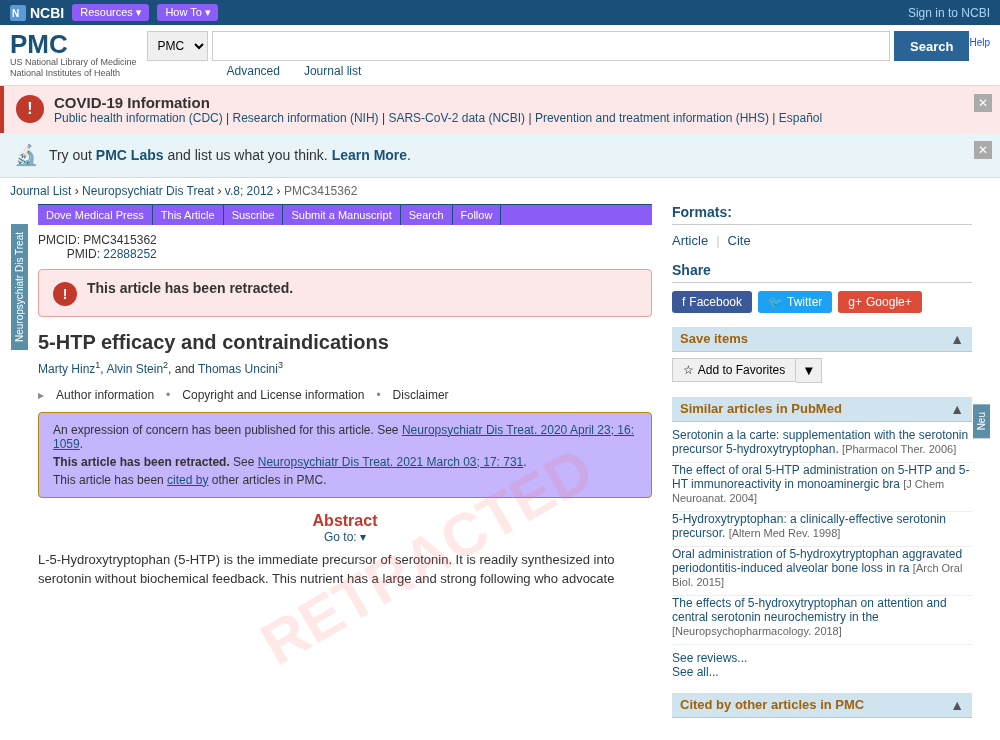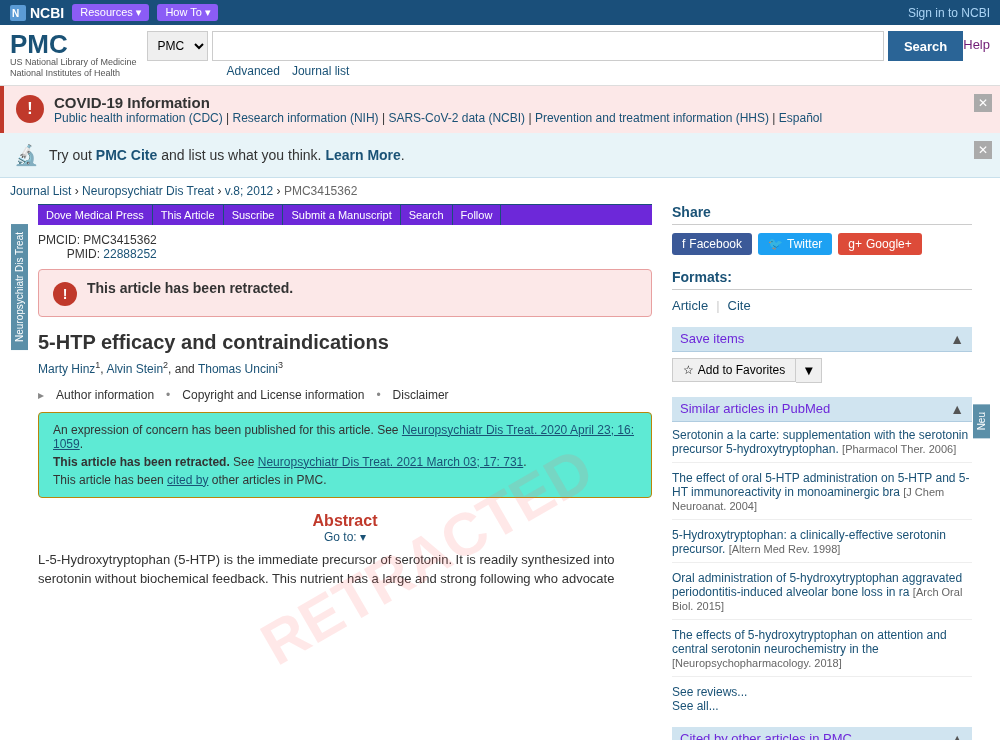--- a/index.html
+++ b/index.html
@@ -80,26 +80,26 @@
       color: #fff;
       border: none;
       padding: 0 16px;
       height: 30px;
       cursor: pointer;
       font-size: 13px;
       font-weight: bold;
     }
     .search-links {
       display: flex;
-      gap: 12px;
+      gap: 24px;
       margin-top: 3px;
       margin-left: 80px;
     }
     .search-links a { color: #1a5276; font-size: 12px; text-decoration: none; }
-    .header-help { margin-left: auto; color: #701a75; font-size: 13px; text-decoration: none; align-self: flex-start; padding-top: 6px; }
+    .header-help { margin-left: auto; color: #1d4ed8; font-size: 10px; text-decoration: none; align-self: flex-start; padding-top: 6px; }
 
     
     .covid-banner {
       background: #fce8e8;
       border-left: 4px solid #c0392b;
       padding: 8px 12px;
       display: flex;
       align-items: center;
       gap: 10px;
       position: relative;
@@ -225,21 +225,21 @@
       flex-direction: column;
     }
     .dove-name { font-size: 22px; font-weight: bold; font-style: italic; }
     .dove-sub { font-size: 9px; color: #aaccdd; }
     .journal-title-text {
       font-size: 14px;
       font-weight: bold;
       text-align: right;
     }
     .journal-nav {
-      background: #6d28d9;
+      background: #8b5cf6;
       display: flex;
       gap: 0;
       border-top: 1px solid #1a4f7a;
     }
     .journal-nav a {
       color: #fff;
       font-size: 11px;
       padding: 4px 8px;
       text-decoration: none;
       border-right: 1px solid #1a4f7a;
@@ -300,21 +300,21 @@
     .info-links a { color: #333; text-decoration: none; }
     .info-links span { color: #888; }
 
     
     .concern-box {
       border: 1px solid #b8860b;
       border-radius: 4px;
       padding: 10px 14px;
       margin-bottom: 10px;
       font-size: 12px;
-      background: #5eead4;
+      background: #c4b5fd;
     }
     .concern-box .bold { font-weight: bold; }
     .concern-box a { color: #1a5276; }
 
     
     .abstract-header {
       display: flex;
       justify-content: space-between;
       align-items: center;
       margin-top: 14px;
@@ -404,21 +404,21 @@
     .fav-dropdown {
       background: #f0f0f0;
       border: 1px solid #ccc;
       border-left: none;
       padding: 4px 6px;
       cursor: pointer;
     }
 
     
     .similar-articles-list { font-size: 12px; }
-    .similar-item { margin-bottom: 8px; border-bottom: 1px solid #eee; padding-bottom: 6px; }
+    .similar-item { margin-bottom: 0; border-bottom: 1px solid #eee; padding-bottom: 6px; }
     .similar-item a { color: #1a5276; text-decoration: none; font-size: 12px; }
     .similar-item .journal-ref { color: #666; font-size: 11px; }
     .see-links { margin-top: 6px; }
     .see-links a { color: #1a5276; font-size: 12px; text-decoration: none; display: block; }
 
     
     .cited-section { margin-top: 14px; }
 
     
     .side-tab-right {
@@ -434,21 +434,21 @@
 
     .section-header-bar {
       display: flex;
       justify-content: space-between;
       align-items: center;
       background: #d0e4f0;
       padding: 4px 8px;
       border-bottom: 1px solid #b0cce0;
       margin-bottom: 6px;
     }
-    .section-header-bar .title { font-weight: normal; font-size: 13px; color: #6d28d9; }
+    .section-header-bar .title { font-weight: bold; font-size: 13px; color: #a16207; }
     .collapse-arrow { cursor: pointer; background: none; border: none; font-size: 14px; color: #555; }
   </style>
 </head>
 <body>
 
 <div class="top-nav">
   <span style="display:flex;align-items:center;gap:4px;">
     <svg width="16" height="16" viewBox="0 0 16 16">
         <rect width="16" height="16" fill="#5b9bd5" rx="2"></rect>
         <text x="2" y="12" font-size="10" fill="white" font-weight="bold">N</text>
@@ -499,21 +499,21 @@
       <a href="#">Prevention and treatment information (HHS)</a> |
       <a href="#">Español</a>
     </div>
   </div>
   <button class="covid-close">✕</button>
 </div>
 
 <div class="labs-banner">
   <span class="labs-icon">🔬</span>
   <div class="labs-text">
-    <span>Try out </span><a href="#">PMC Cite</a><span> and list us what you think. </span><a href="#" class="labs-learn">Learn More</a><span>.</span>
+    <span>Try out </span><a href="#">PMC Labs</a><span> and list us what you think. </span><a href="#" class="labs-learn">Learn More</a><span>.</span>
   </div>
   <button class="labs-close">✕</button>
 </div>
 
 <div class="breadcrumb">
   <a href="#">Journal List</a> ›
   <a href="#">Neuropsychiatr Dis Treat</a> ›
   <a href="#">v.8; 2012</a> ›
   <span>PMC3415362</span>
 </div>
@@ -587,45 +587,45 @@
         <div class="abstract-title">Abstract</div>
         <div class="goto-link">
           <span>Go to:</span> ▾
         </div>
       </div>
       <div class="abstract-text">L-5-Hydroxytryptophan (5-HTP) is the immediate precursor of serotonin. It is readily synthesized into serotonin without biochemical feedback. This nutrient has a large and strong following who advocate</div>
     </div>
   </div>
 
   <div class="right-sidebar">
+
+    <div class="sidebar-section">
+      <div class="sidebar-title">Formats:</div>
+      <div class="format-row">
+        <a href="#">Article</a>
+        <span class="format-sep">|</span>
+        <a href="#">Cite</a>
+      </div>
+    </div>
 
     <div class="sidebar-section">
       <div class="sidebar-title">Share</div>
       <div class="share-buttons">
         <a href="#" class="share-btn share-facebook">
           <span>f</span>
           <span>Facebook</span>
         </a>
         <a href="#" class="share-btn share-twitter">
           <span>🐦</span>
           <span>Twitter</span>
         </a>
         <a href="#" class="share-btn share-google">
           <span>g+</span>
           <span>Google+</span>
         </a>
-      </div>
-    </div>
-
-    <div class="sidebar-section">
-      <div class="sidebar-title">Formats:</div>
-      <div class="format-row">
-        <a href="#">Article</a>
-        <span class="format-sep">|</span>
-        <a href="#">Cite</a>
       </div>
     </div>
 
     <div class="sidebar-section">
       <div class="section-header-bar">
         <span class="title">Save items</span>
         <button class="collapse-arrow">▲</button>
       </div>
       <div class="save-row">
         <button class="fav-btn">

